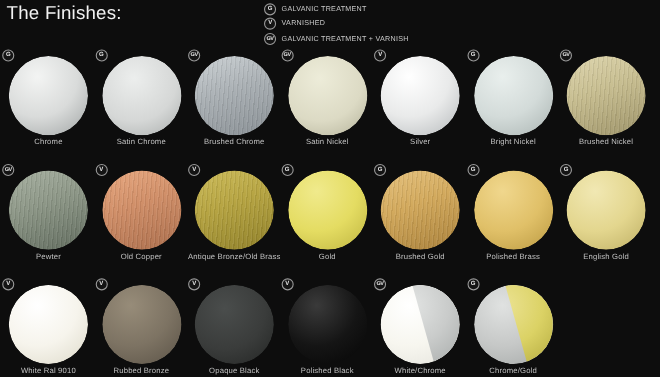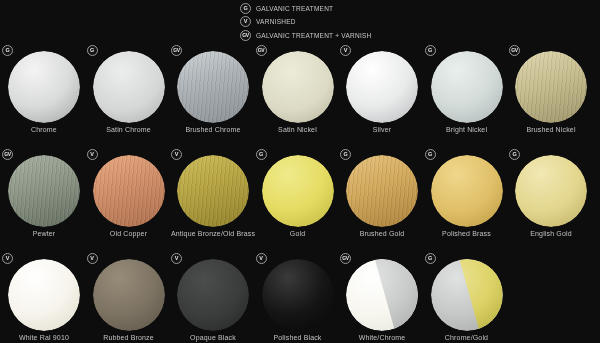--- a/index.html
+++ b/index.html
@@ -130,20 +130,21 @@
     color: #c2c2c2;
     line-height: 10px;
     letter-spacing: .15px;
   }
 </style>
 </head>
 <body style="background: rgb(13, 13, 13);">
 
 <div id="header">
 
+  <div id="page-title">The Finishes:</div>
 
   <div id="legend">
 
     <div class="legend-row">
       <div class="badge">G</div>
       <div class="legend-label">GALVANIC TREATMENT</div>
     </div>
 
     <div class="legend-row">
       <div class="badge">V</div>

